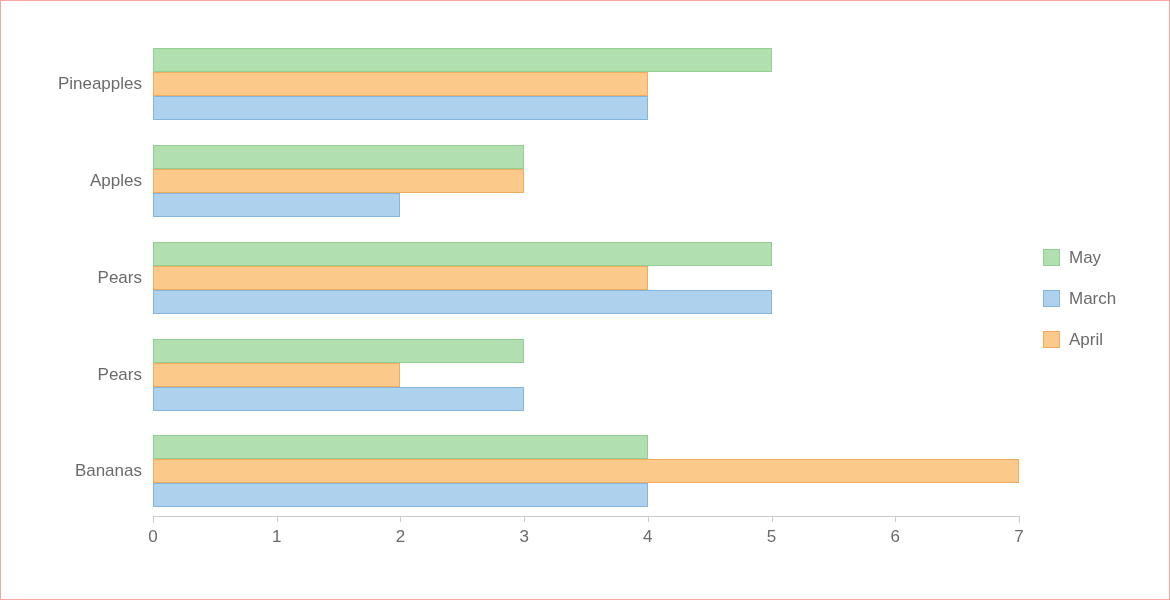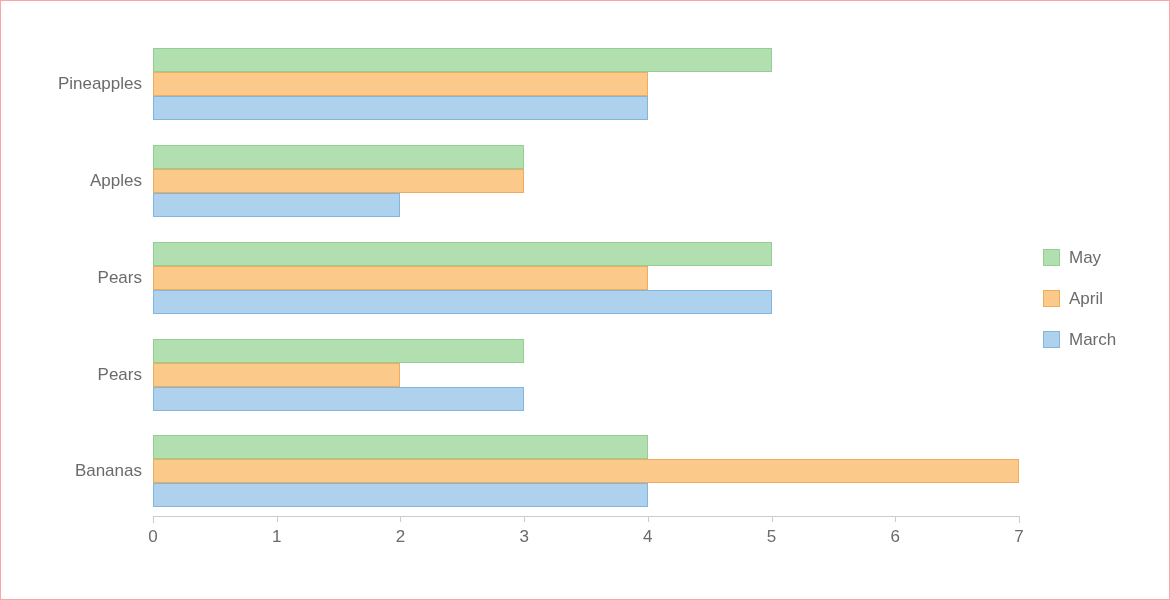--- a/index.html
+++ b/index.html
@@ -186,22 +186,22 @@
       <div class="tick-label" style="left: 894.286px;">6</div>
       <div class="tick-label" style="left: 1018px;">7</div>
     </div>
 
   <div id="legend">
       <div class="legend-item">
         <span class="legend-swatch s-may"></span>
         <span class="legend-label">May</span>
       </div>
       <div class="legend-item">
+        <span class="legend-swatch s-march"></span>
+        <span class="legend-label">March</span>
+      </div>
+      <div class="legend-item">
         <span class="legend-swatch s-april"></span>
         <span class="legend-label">April</span>
       </div>
-      <div class="legend-item">
-        <span class="legend-swatch s-march"></span>
-        <span class="legend-label">March</span>
-      </div>
     </div>
 
 </div>
 
 </body></html>

